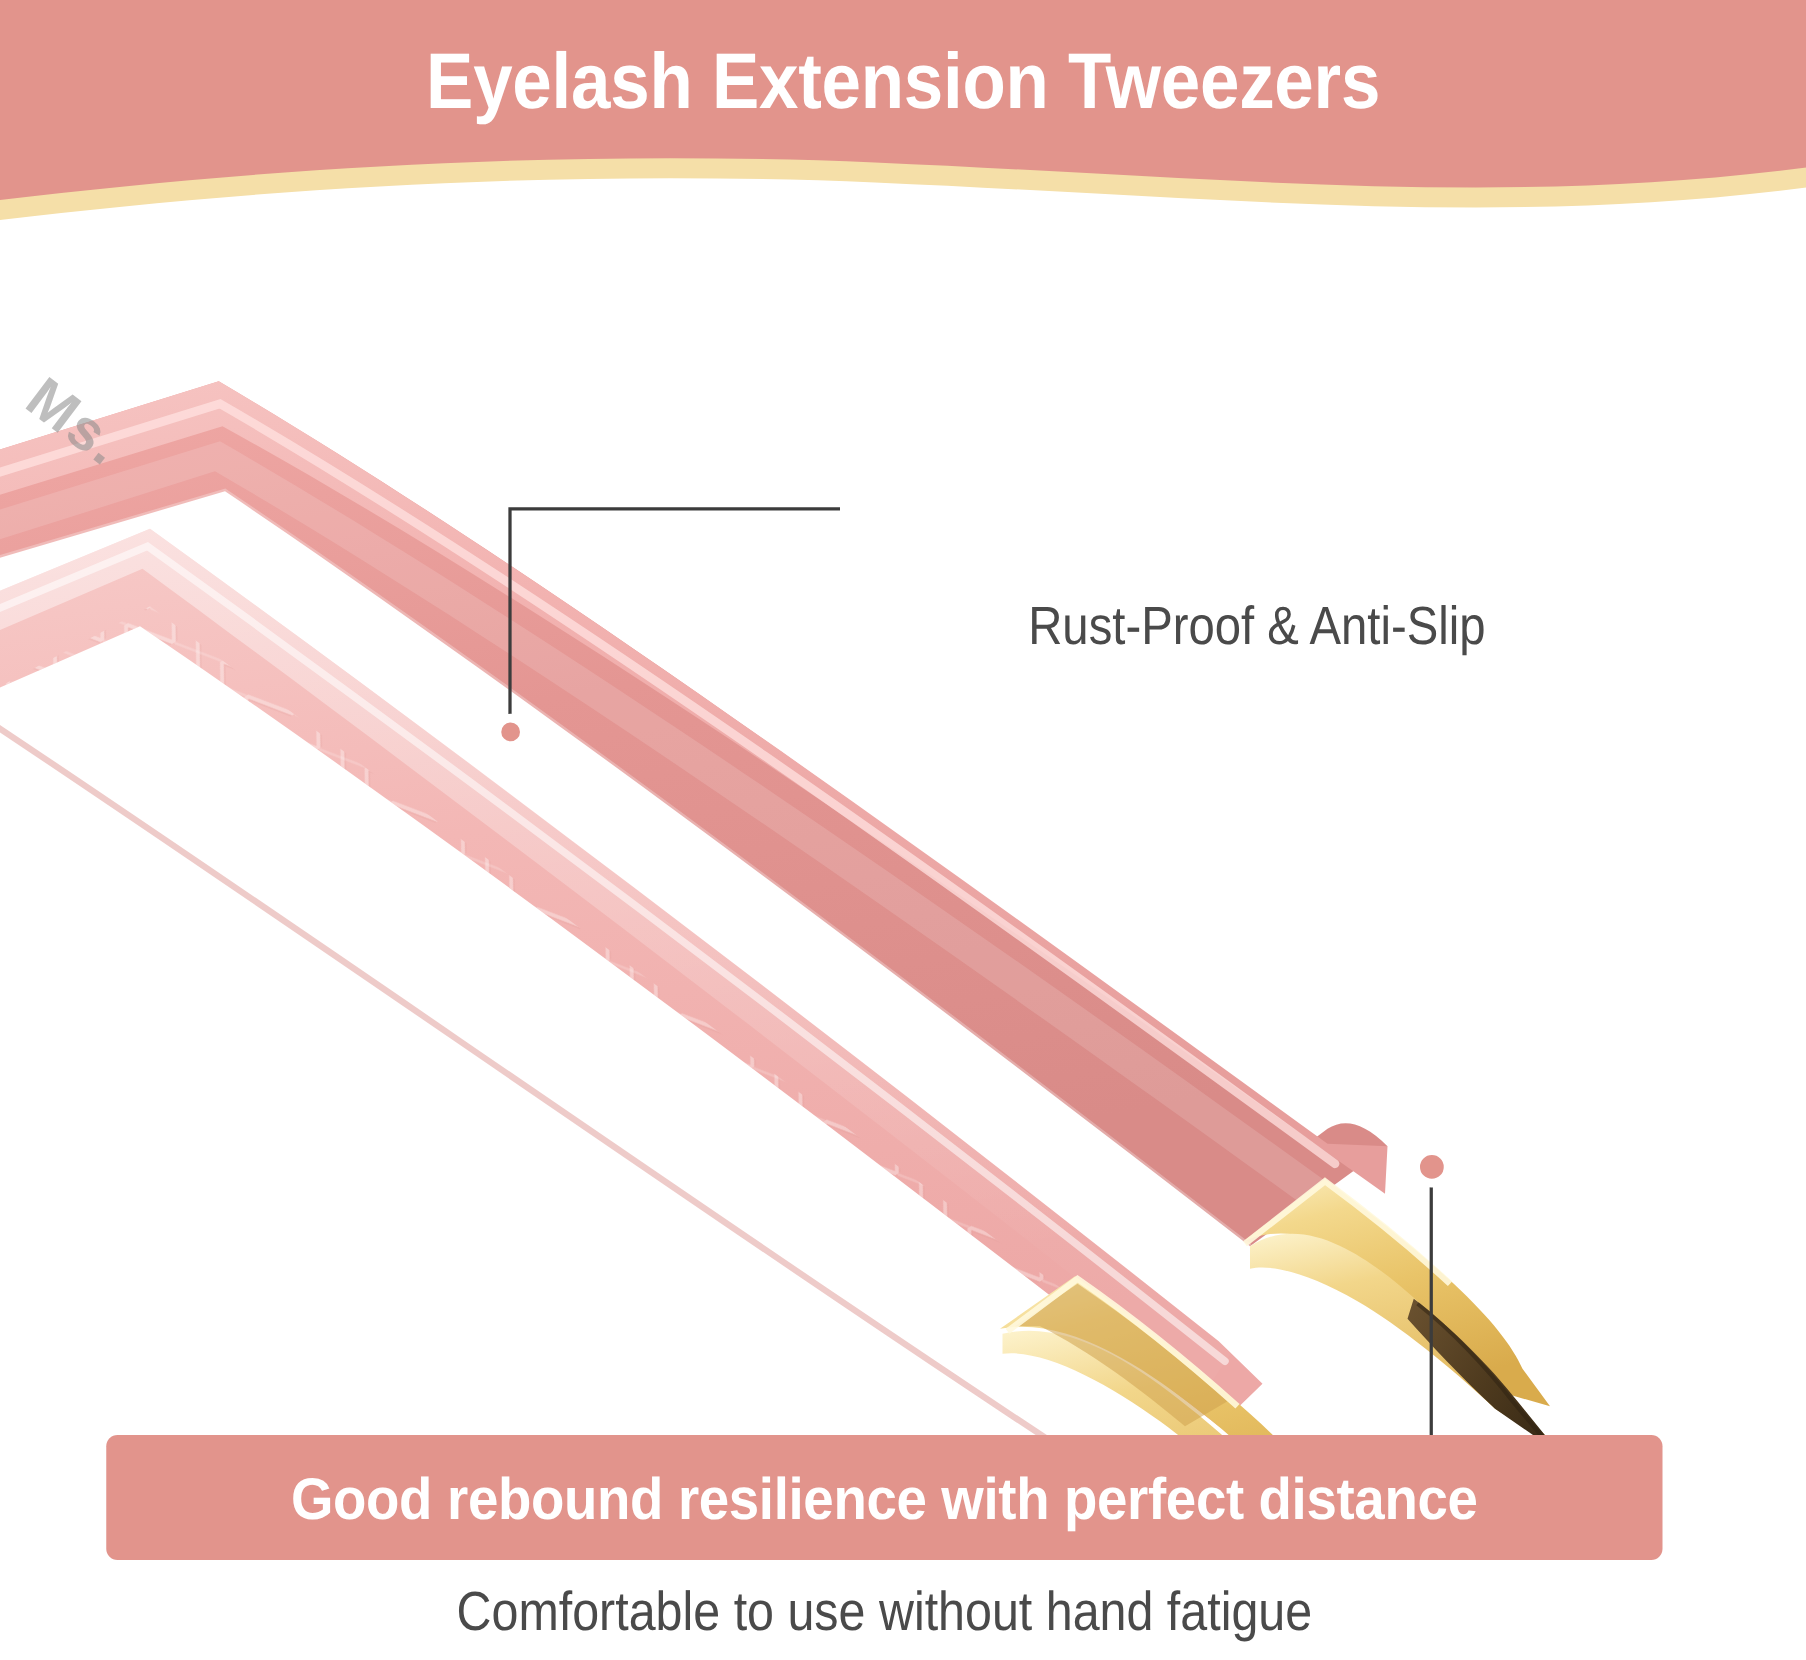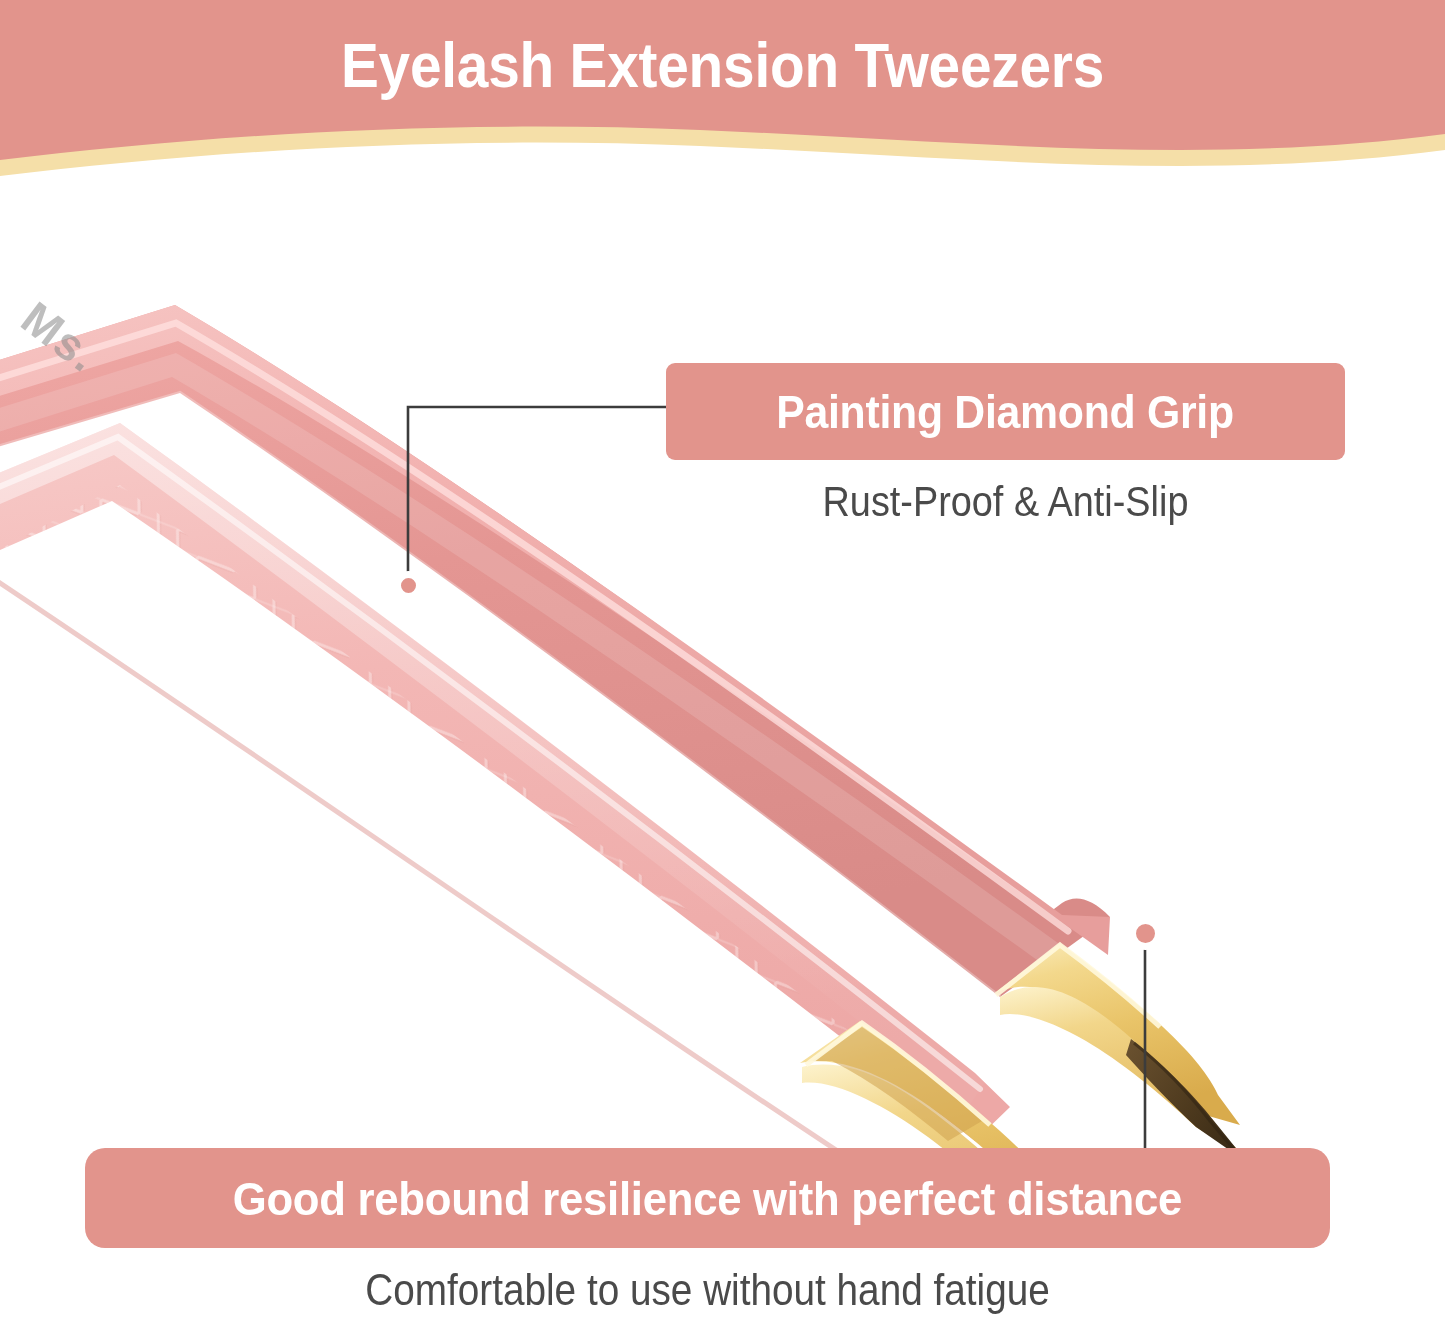--- a/index.html
+++ b/index.html
@@ -104,21 +104,21 @@
   }
 
   
   #callout-bottom {
     position: absolute;
     left: 85px;
     top: 1148px;
     width: 1245px;
     height: 100px;
     background: #e2948c;
-    border-radius: 20px;
+    border-radius: 9px;
     z-index: 10;
     display: flex;
     align-items: center;
     justify-content: center;
   }
   #callout-bottom-label {
     color: #ffffff;
     font-size: 47px;
     font-weight: bold;
     font-family: "Liberation Sans", sans-serif;
@@ -353,23 +353,20 @@
   <svg id="leader-lines" viewBox="0 0 1445 1328" xmlns="http://www.w3.org/2000/svg">
 
     <polyline points="408,578 408,407 672,407" fill="none" stroke="#3c3c3c" stroke-width="2.6"></polyline>
 
     <line x1="1145" y1="944" x2="1145" y2="1152" stroke="#3c3c3c" stroke-width="2.6"></line>
   </svg>
 
   <div class="marker-dot" id="marker-grip"></div>
   <div class="marker-dot" id="marker-tip"></div>
 
-  <div id="callout-top">
-    <span id="callout-top-label">Painting Diamond Grip</span>
-  </div>
   <div id="callout-top-sub">Rust-Proof &amp; Anti-Slip</div>
 
   <div id="callout-bottom">
     <span id="callout-bottom-label">Good rebound resilience with perfect distance</span>
   </div>
   <div id="callout-bottom-sub">Comfortable to use without hand fatigue</div>
 
 </div>
 
 </body></html>

